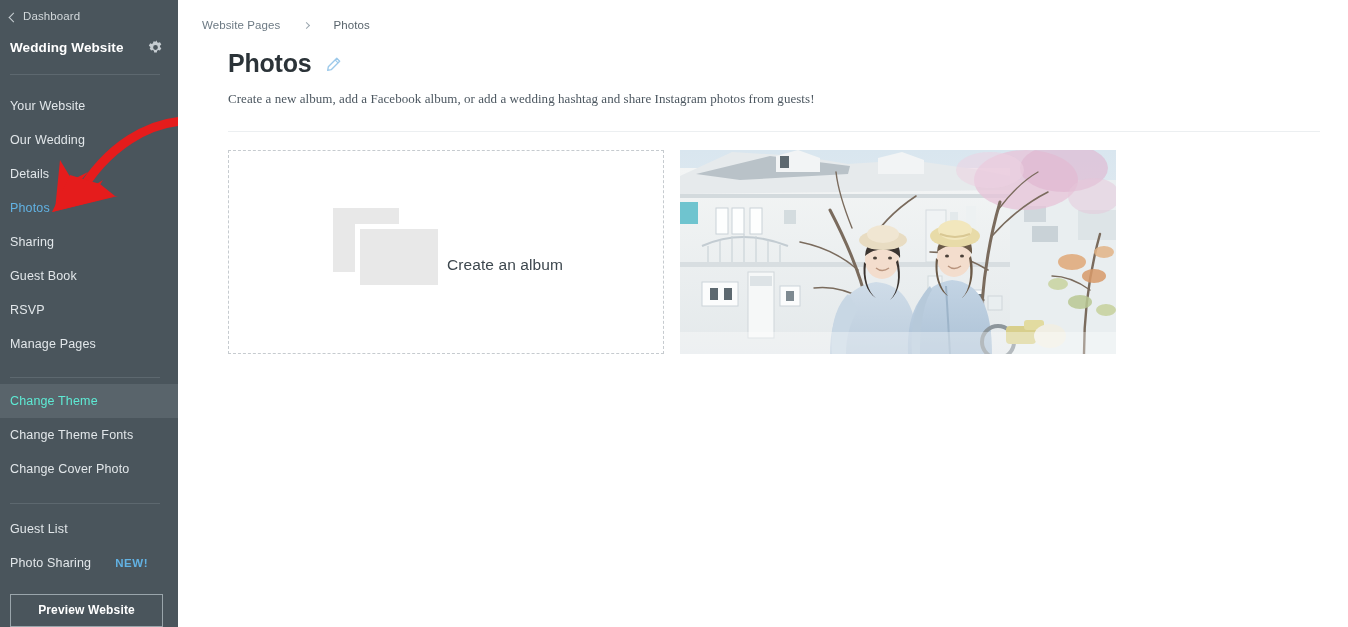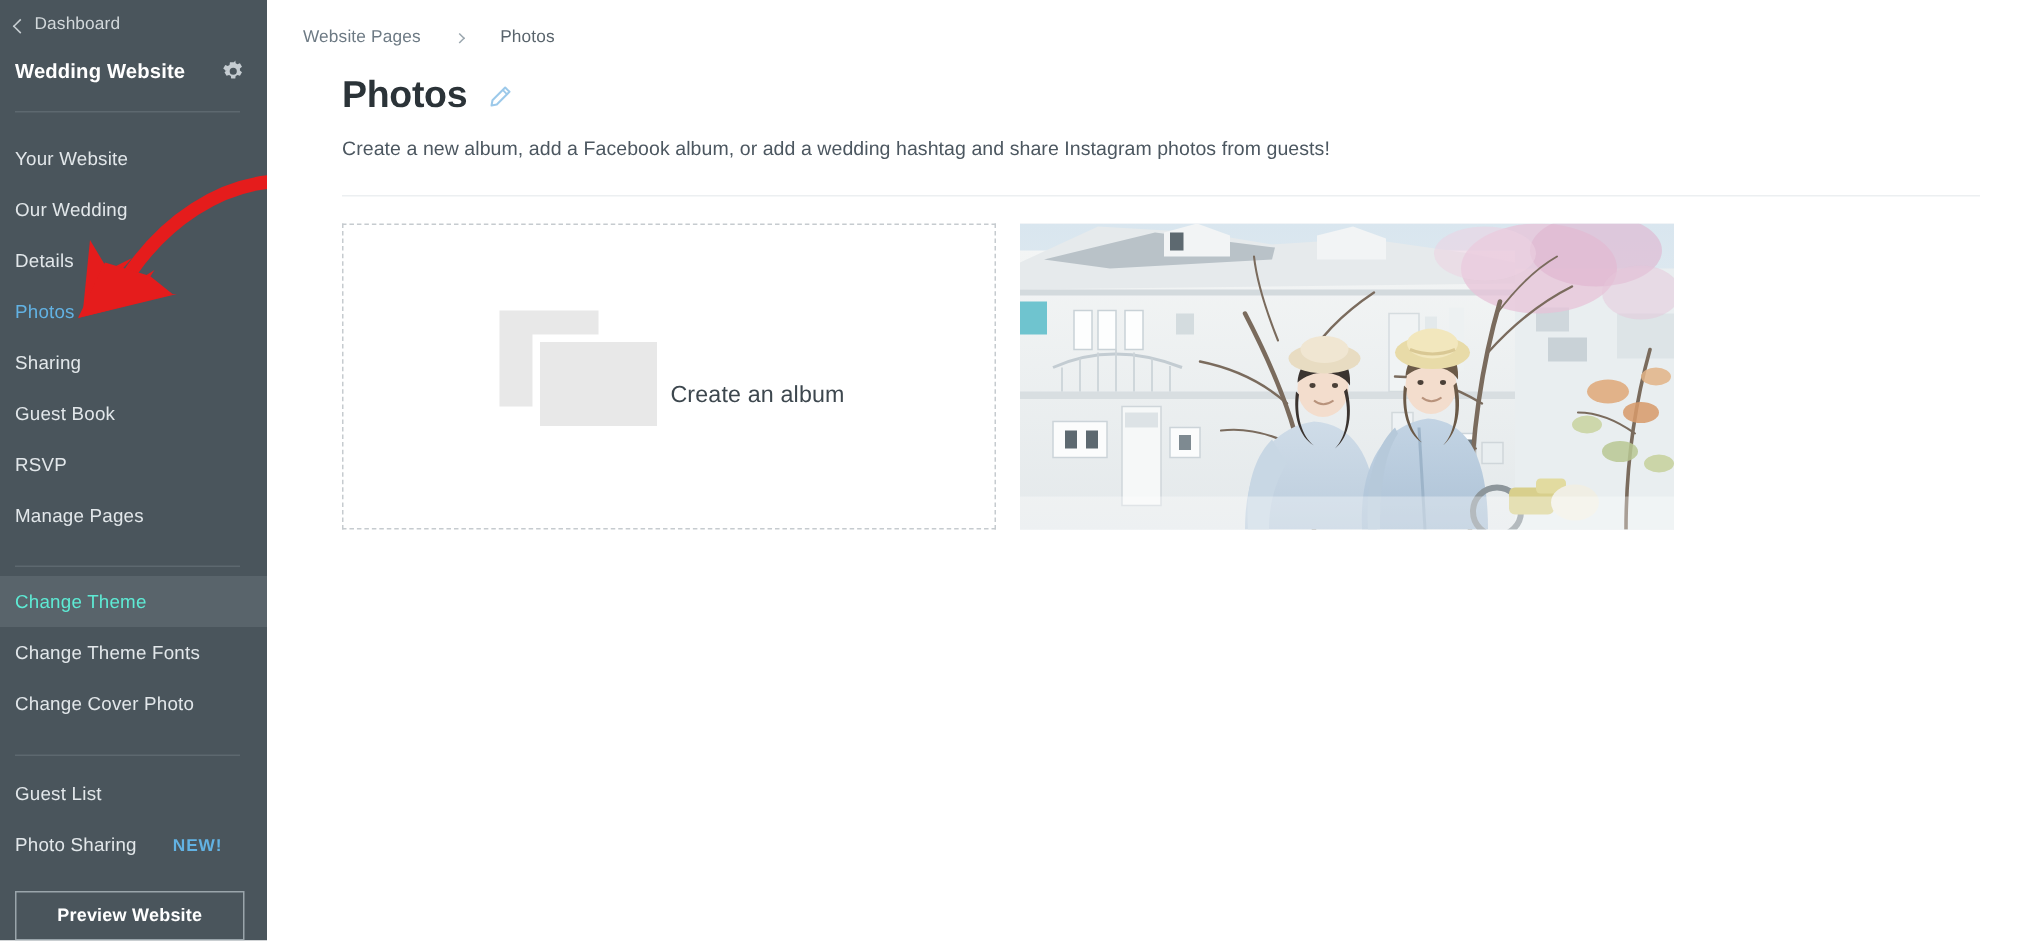--- a/index.html
+++ b/index.html
@@ -170,20 +170,21 @@
     letter-spacing: -.2px;
   }
   .edit-pencil { width: 18px; height: 18px; display: block; cursor: pointer; margin-top: 3px; }
 
   .page-desc {
     padding-left: 50px;
     margin-top: 12px;
     font-size: 13px;
     color: #4c5760;
     letter-spacing: .05px;
+    font-family: Liberation Serif, serif;
   }
 
   .content-divider {
     margin: 24px 28px 0 50px;
     height: 1px;
     background: #eceff1;
   }
 
   .cards-row {
     display: flex;

